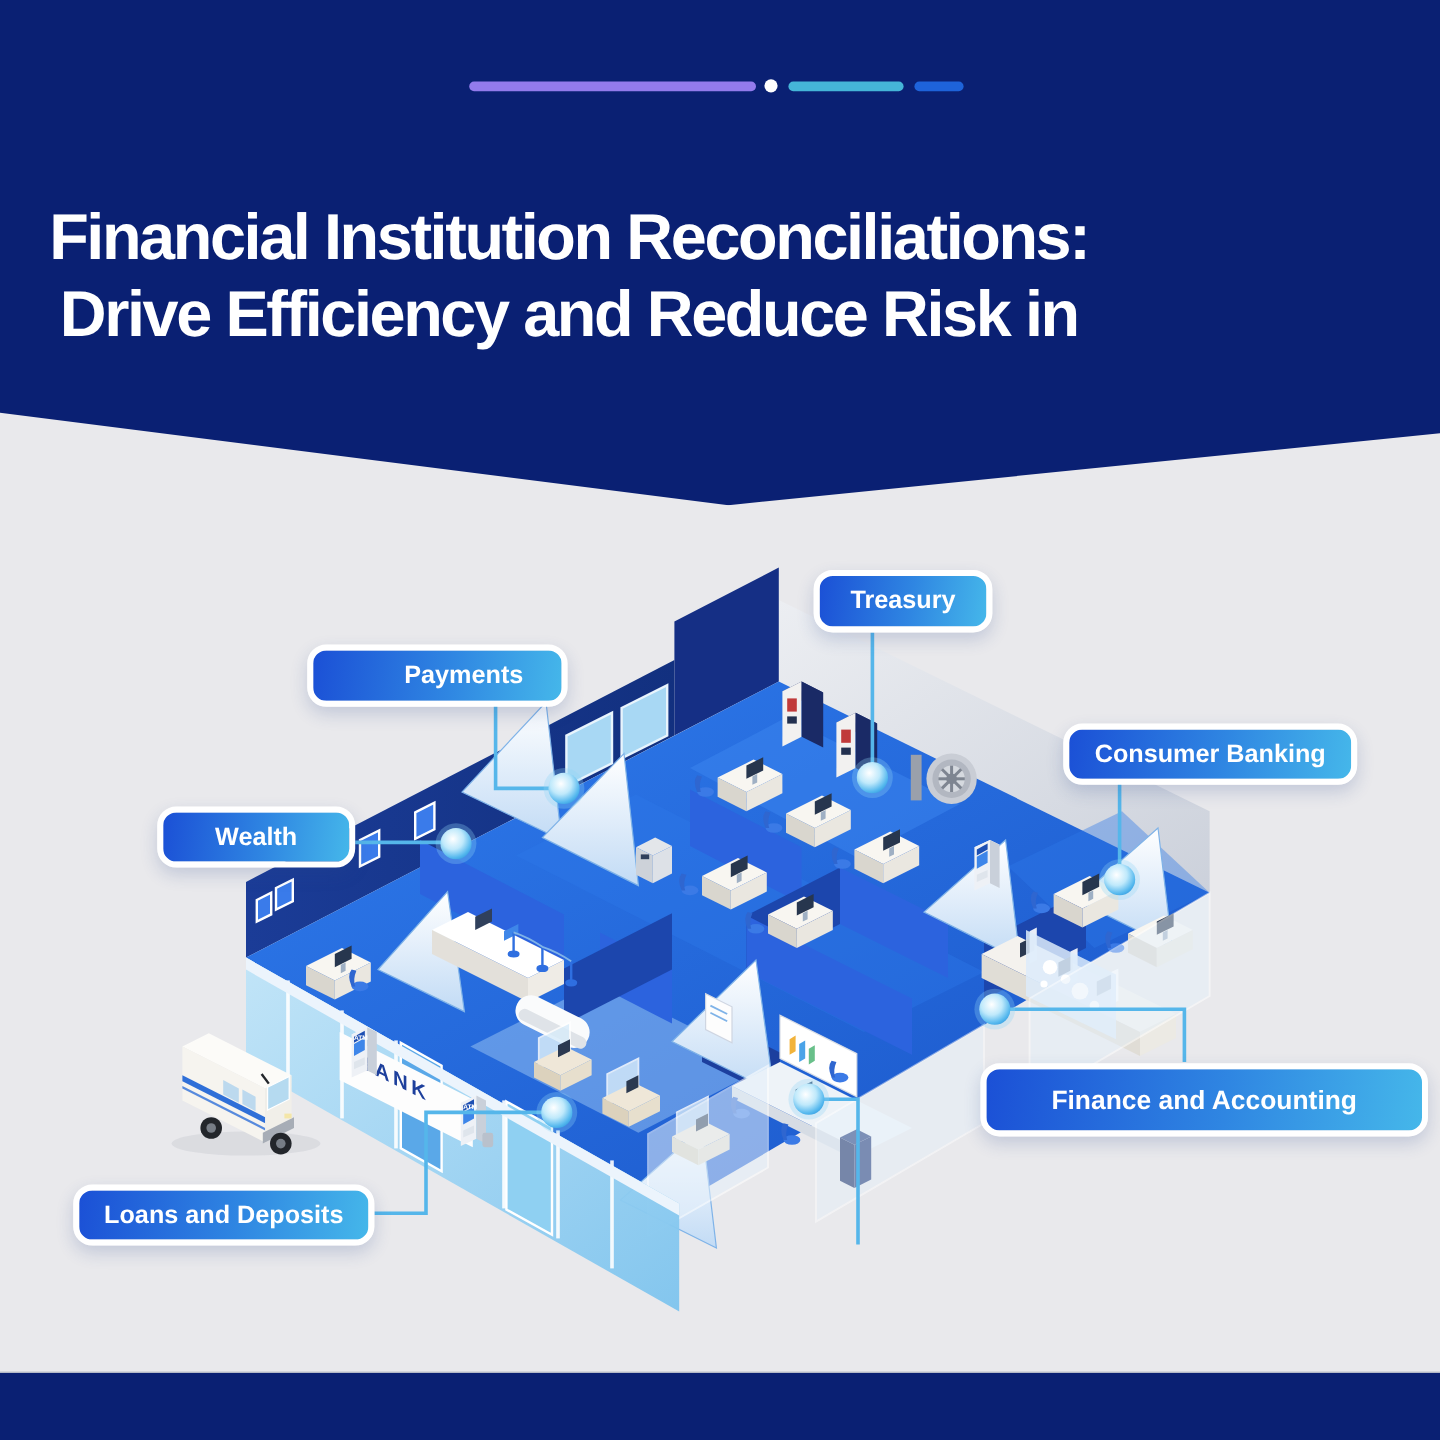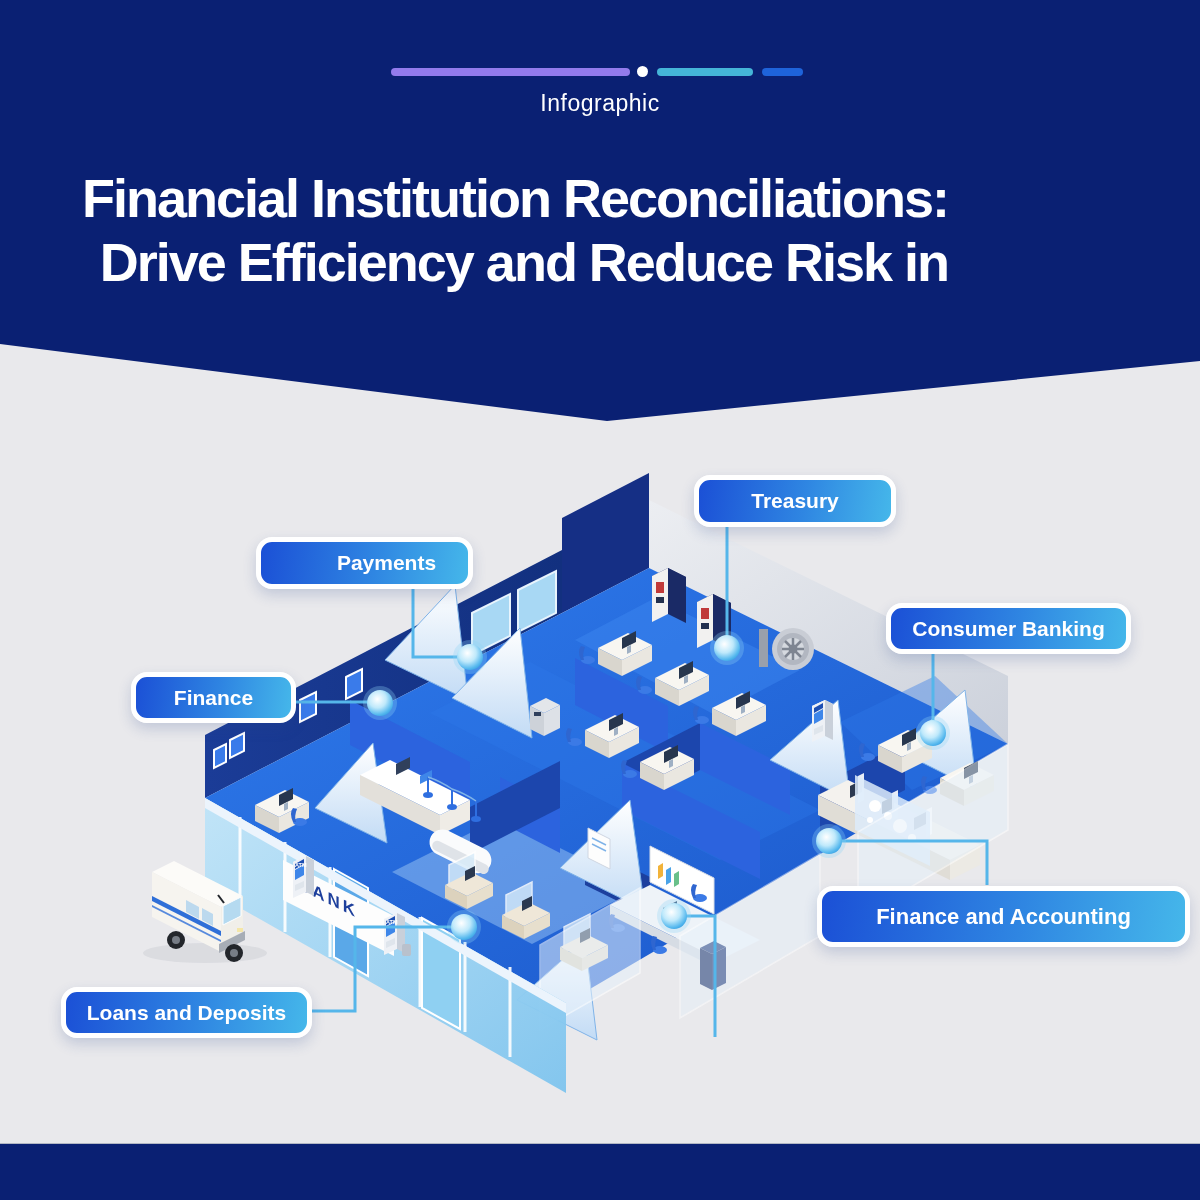--- a/index.html
+++ b/index.html
@@ -5,21 +5,21 @@
   html,body{margin:0;padding:0;background:#cfd1d6;}
   .stage{position:relative;width:1200px;height:1200px;background:#e9e9ec;overflow:hidden;
          font-family:"Liberation Sans",sans-serif;}
   
   .hdr{position:absolute;left:0;top:0;width:1200px;height:430px;background:#0a2073;
        clip-path:polygon(0 0,1200px 0,1200px 361px,607px 421px,0 344px);}
   .deco{position:absolute;height:8px;border-radius:4px;}
   .deco-dot{position:absolute;width:11px;height:11px;border-radius:50%;background:#ffffff;}
   .eyebrow{position:absolute;left:0;top:90px;width:1200px;text-align:center;color:#ffffff;
            font-size:23px;letter-spacing:.5px;}
-  .title{position:absolute;left:0;top:166px;width:948px;text-align:right;color:#ffffff;
+  .title{position:absolute;left:0;top:166px;width:948px;text-align:center;color:#ffffff;
          font-size:54px;line-height:64px;font-weight:bold;letter-spacing:-2px;}
   
   .ftr{position:absolute;left:0;bottom:0;width:1200px;height:56px;background:#0a2073;}
   .ftr .sep{position:absolute;left:0;top:-1px;width:100%;height:1px;background:#b2b7c4;}
   
   .scene{position:absolute;left:0;top:430px;width:1200px;height:770px;}
   
   .chip{position:absolute;display:flex;align-items:center;justify-content:center;
         background:linear-gradient(98deg,#1b50d6 0%,#2f86e2 55%,#45b7ea 100%);
         border:5px solid #ffffff;border-radius:16px;color:#ffffff;font-weight:bold;
@@ -29,21 +29,20 @@
 </head>
 <body>
 
 <div class="stage">
 
   <div class="hdr"></div>
   <div class="deco" style="left:391px;top:68px;width:239px;background:#937bec"></div>
   <div class="deco-dot" style="left:637px;top:66px;"></div>
   <div class="deco" style="left:657px;top:68px;width:96px;background:#45b5d8"></div>
   <div class="deco" style="left:762px;top:68px;width:41px;background:#1e63da"></div>
-  <div class="eyebrow">Infographic</div>
   <div class="title">
     <div>Financial Institution Reconciliations:</div>
     <div>Drive Efficiency and Reduce Risk in</div>
   </div>
 
   <svg class="scene" viewBox="0 430 1200 770">
     <defs>
       <linearGradient id="gFloor" x1="0" y1="0" x2="1" y2="1">
         <stop offset="0" stop-color="#2f7ced"></stop>
           <stop offset="1" stop-color="#1a55c8"></stop>
@@ -364,31 +363,31 @@
           <circle cx="464" cy="927" r="17" fill="#8fd4f6" opacity="0.3"></circle>
           <circle cx="464" cy="927" r="13" fill="url(#gDot)"></circle>
         </g>
       <g>
           <circle cx="674" cy="916" r="17" fill="#8fd4f6" opacity="0.3"></circle>
           <circle cx="674" cy="916" r="13" fill="url(#gDot)"></circle>
         </g>
     </g>
   </svg>
 
-  <div class="chip" style="left:678px;top:475px;width:202px;height:52px;margin-left:16px;">
+  <div class="chip" style="left:678px;top:475px;width:149px;height:52px;">
     <span>Treasury</span>
   </div>
   <div class="chip" style="left:256px;top:537px;width:217px;height:52px;padding-left:44px;">
     <span>Payments</span>
   </div>
   <div class="chip" style="left:886px;top:603px;width:245px;height:51px;">
     <span>Consumer Banking</span>
   </div>
   <div class="chip" style="left:131px;top:672px;width:165px;height:51px;">
-    <span>Finance</span>
+    <span>Wealth</span>
   </div>
   <div class="chip" style="left:817px;top:886px;width:373px;height:61px;font-size:22px;">
     <span>Finance and Accounting</span>
   </div>
   <div class="chip" style="left:61px;top:987px;width:251px;height:51px;">
     <span>Loans and Deposits</span>
   </div>
 
   <div class="ftr">
       <div class="sep"></div>

